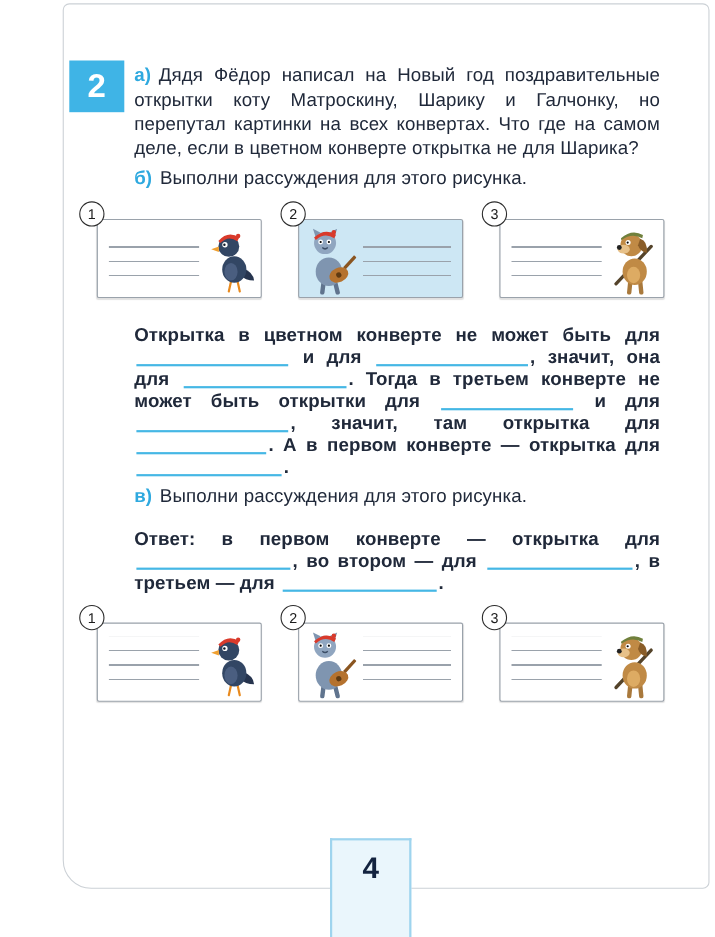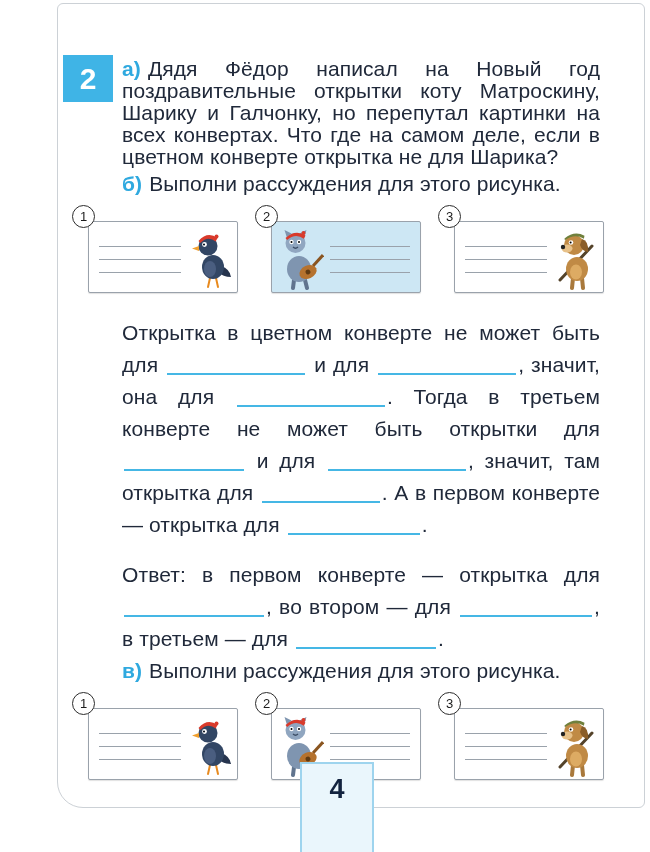--- a/index.html
+++ b/index.html
@@ -2,24 +2,24 @@
 <html><head>
 <meta charset="utf-8">
 <style>
   * { box-sizing: border-box; margin: 0; padding: 0; }
   html,body { background:#e9e9e9; }
   body { font-family:"Liberation Sans", sans-serif; }
   .page { position:relative; width:650px; height:852px; background:#ffffff; color:#1d2733; overflow:hidden; margin:0 auto; }
   .frame { position:absolute; top:3px; left:57px; right:5px; bottom:44px; border:1.5px solid #ccd1d6; border-radius:6px 6px 6px 26px; pointer-events:none; }
   .badge { position:absolute; left:63px; top:55px; width:50px; height:47px; background:#3fb4e6; color:#fff; font-size:30px; font-weight:bold; display:flex; align-items:center; justify-content:center; }
   .content { position:absolute; left:122px; top:58px; width:478px; }
-  .para { font-size:21px; line-height:22px; text-align:justify; letter-spacing:0.1px; color:#20293a; }
+  .para { font-size:17px; line-height:22px; text-align:justify; letter-spacing:0.1px; color:#20293a; }
   .lbl { color:#2fa9df; font-weight:bold; margin-right:7px; }
   .sub { margin-top:5px; }
-  .fill { line-height:32px; margin-top:24px; }
+  .fill { line-height:20px; margin-top:24px;font-weight:bold; }
   .answer { margin-top:18px; }
   .blank { display:inline-block; width:134px; height:1em; border-bottom:2px solid #45b7e5; margin:0 2px; vertical-align:-3px; }
   .figure { position:relative; margin:10px 0 2px -34px; width:516px; display:flex; gap:33px; }
   .env-group { position:relative; padding-top:16px; }
   .circ { position:absolute; top:0; left:-16px; width:23px; height:23px; border:1.6px solid #2c2c2c; border-radius:50%; background:#fff; display:flex; align-items:center; justify-content:center; font-size:13px; color:#1c1c1c; z-index:2; }
   .envelope { position:relative; width:150px; height:72px; background:#fff; border:1px solid #9aa2ab; border-radius:2px; box-shadow:0 1px 1px rgba(0,0,0,0.12); }
   .envelope.colored { background:#cde7f4; }
   .addr { position:absolute; top:12px; bottom:8px; background:repeating-linear-gradient(to bottom, rgba(0,0,0,0) 0px, rgba(0,0,0,0) 12px, #9aa2ab 12px, #9aa2ab 13px); }
   .char-right .addr { left:10px; right:56px; }
   .char-right .char { position:absolute; right:4px; bottom:2px; }
@@ -113,25 +113,25 @@
               <circle cx="15.6" cy="12.5" r="1" fill="#000"></circle>
             <path d="M9.5 8.5 q10 -8.5 20 -2.8 l-0.6 3 q-9.5 -5.5 -19 1.6 z" fill="#70803c"></path>
           </svg>
         </div>
       </div>
 
     </div>
 
     <p class="para fill">Открытка в цветном конверте не может быть для <span class="blank" style="width: 138px;"></span> и для <span class="blank" style="width: 138px;"></span>, значит, она для <span class="blank" style="width: 148px;"></span>. Тогда в третьем конверте не может быть открытки для <span class="blank" style="width: 120px;"></span> и для <span class="blank" style="width: 138px;"></span>, значит, там открытка для <span class="blank" style="width: 118px;"></span>. А в первом конверте — открытка для <span class="blank" style="width: 132px;"></span>.</p>
 
-    <p class="para fill answer">Ответ: в первом конверте — открытка для <span class="blank" style="width: 140px;"></span>, во втором — для <span class="blank" style="width: 132px;"></span>, в третьем — для <span class="blank" style="width: 140px;"></span>.</p>
-
     <p class="para sub">
       <span class="lbl">в)</span><span>Выполни рассуждения для этого рисунка.</span>
     </p>
+
+    <p class="para fill answer">Ответ: в первом конверте — открытка для <span class="blank" style="width: 140px;"></span>, во втором — для <span class="blank" style="width: 132px;"></span>, в третьем — для <span class="blank" style="width: 140px;"></span>.</p>
 
     <div class="figure">
 
       <div class="env-group">
         <div class="circ">1</div>
         <div class="envelope char-right">
           <div class="addr"></div>
           <svg class="char" width="42" height="58" viewBox="0 0 42 58">
             <line x1="19" y1="46" x2="17" y2="55" stroke="#e88a1e" stroke-width="2" stroke-linecap="round"></line>
             <line x1="25" y1="46" x2="27" y2="55" stroke="#e88a1e" stroke-width="2" stroke-linecap="round"></line>

